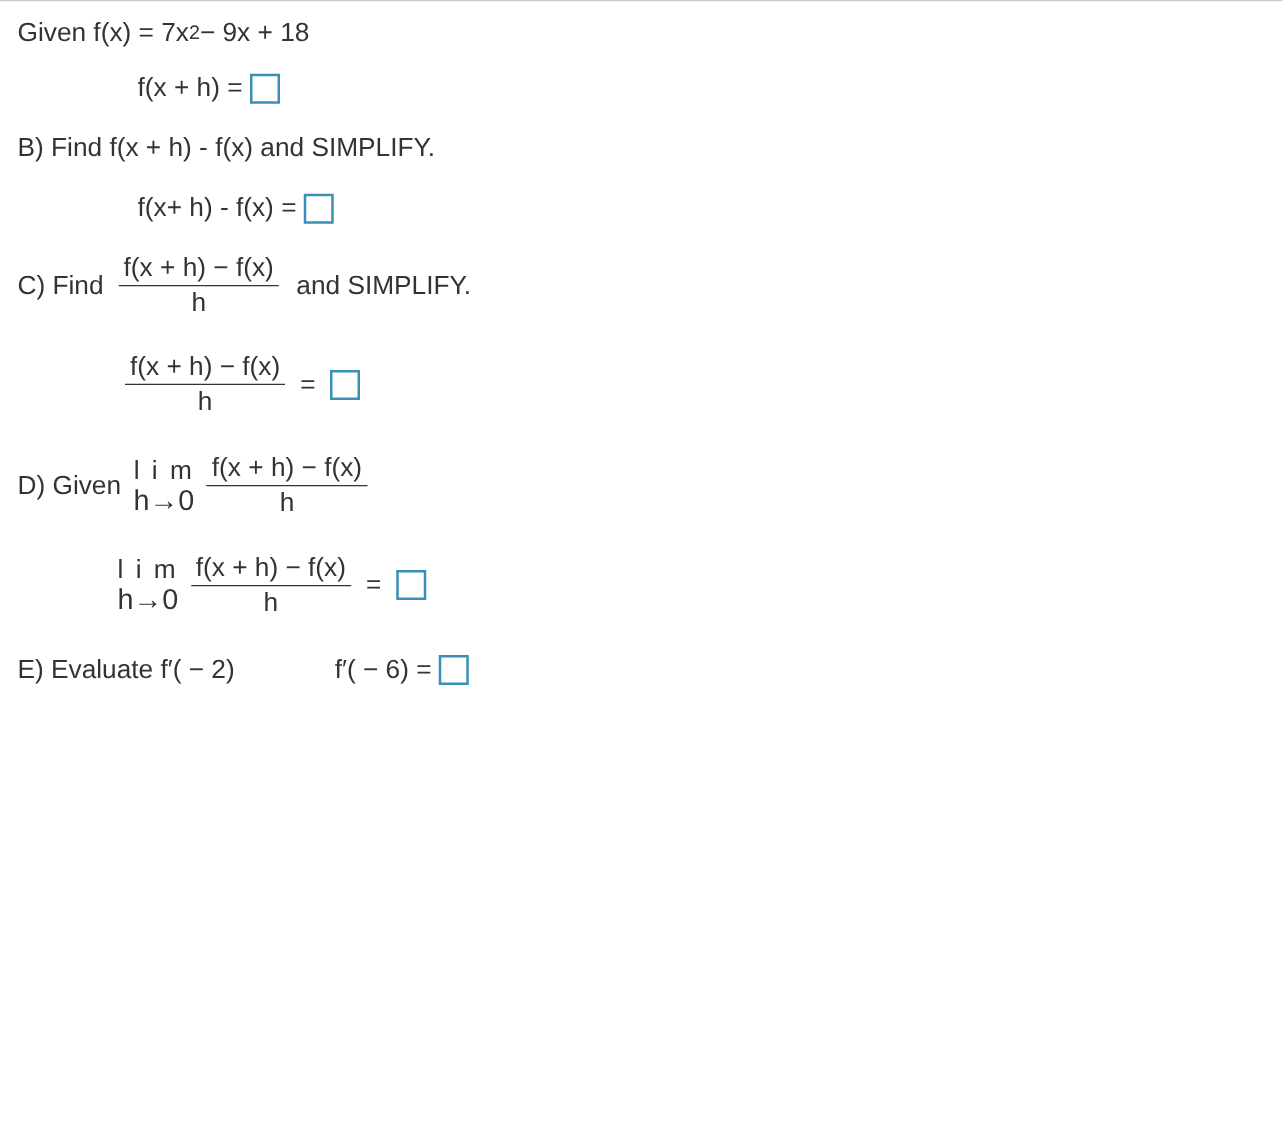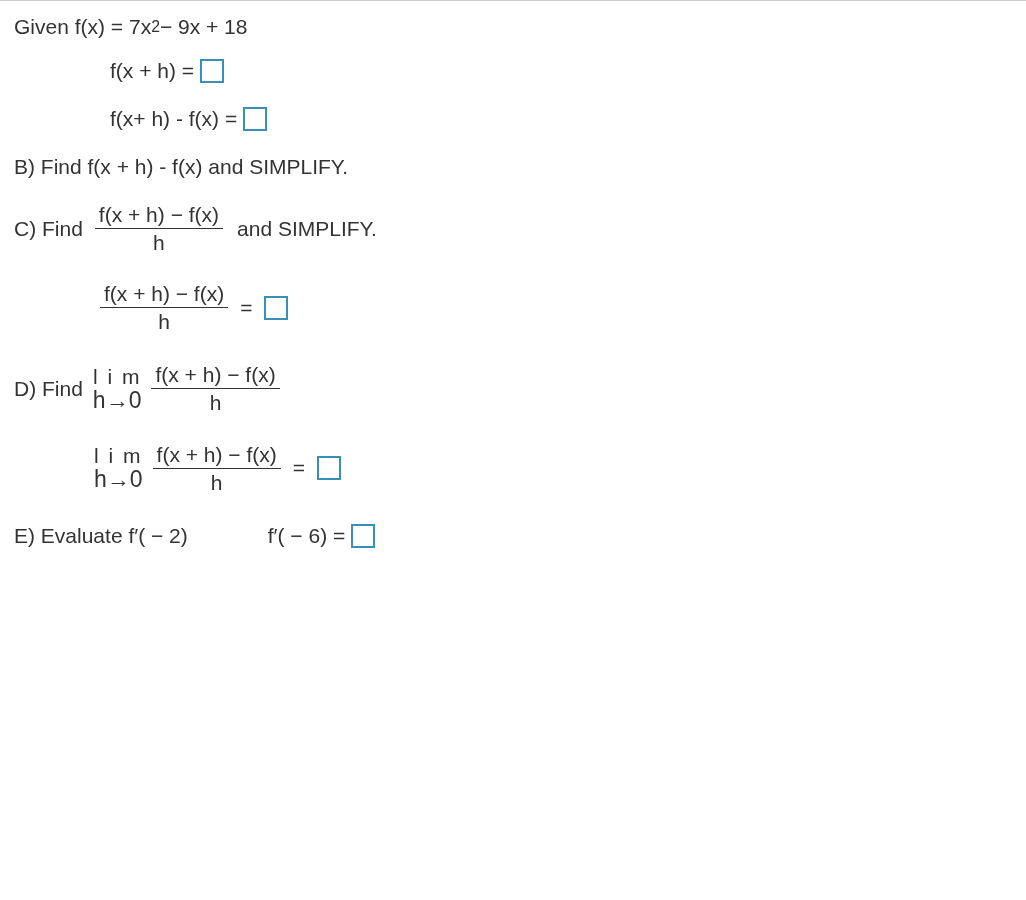--- a/index.html
+++ b/index.html
@@ -113,27 +113,27 @@
       <sup>2</sup>
       <span> − 9x + 18</span>
   </div>
 
 
   <div class="line indent row-align">
     <span>f(x + h) =</span>
     <span class="answer-box"></span>
   </div>
 
+  <div class="line">
+    <span>B) Find f(x + h) - f(x)  and SIMPLIFY.</span>
+  </div>
+
   <div class="line indent row-align">
     <span>f(x+ h) - f(x) =</span>
     <span class="answer-box"></span>
-  </div>
-
-  <div class="line">
-    <span>B) Find f(x + h) - f(x)  and SIMPLIFY.</span>
   </div>
 
   <div class="line row-align" style="margin-bottom:28px;">
     <span class="gap-right">C) Find</span>
     <span class="frac">
       <span class="num">f(x + h) − f(x)</span>
       <span class="den">h</span>
     </span>
     <span style="margin-left:8px;">and SIMPLIFY.</span>
   </div>
@@ -141,21 +141,21 @@
   <div class="line indent2 row-align" style="margin-bottom:30px;">
     <span class="frac">
       <span class="num">f(x + h) − f(x)</span>
       <span class="den">h</span>
     </span>
     <span class="eq">=</span>
     <span class="answer-box"></span>
   </div>
 
   <div class="line row-align" style="margin-bottom:28px;">
-    <span class="gap-right" style="margin-right:10px;">D) Find</span>
+    <span class="gap-right" style="margin-right:10px;">D) Given</span>
     <span class="lim">
       <span class="top">l i m</span>
       <span class="bot">h→0</span>
     </span>
     <span class="frac">
       <span class="num">f(x + h) − f(x)</span>
       <span class="den">h</span>
     </span>
   </div>
 

